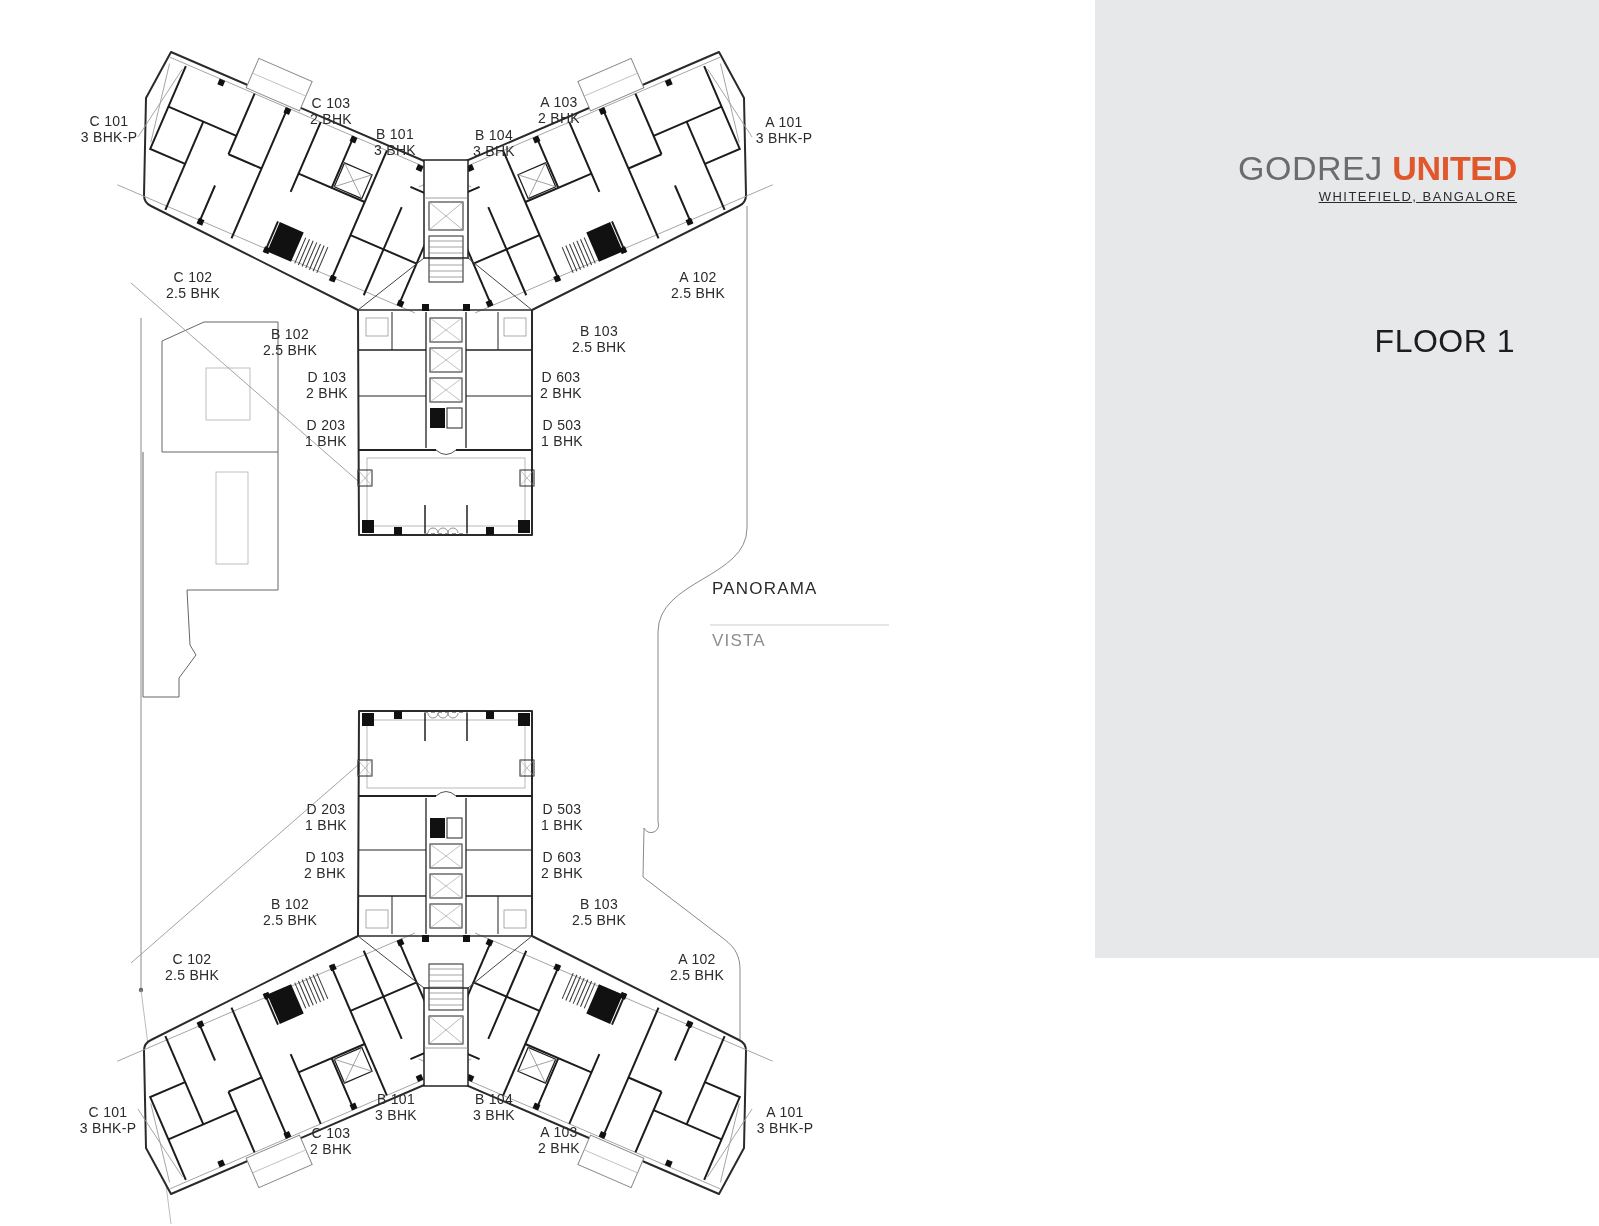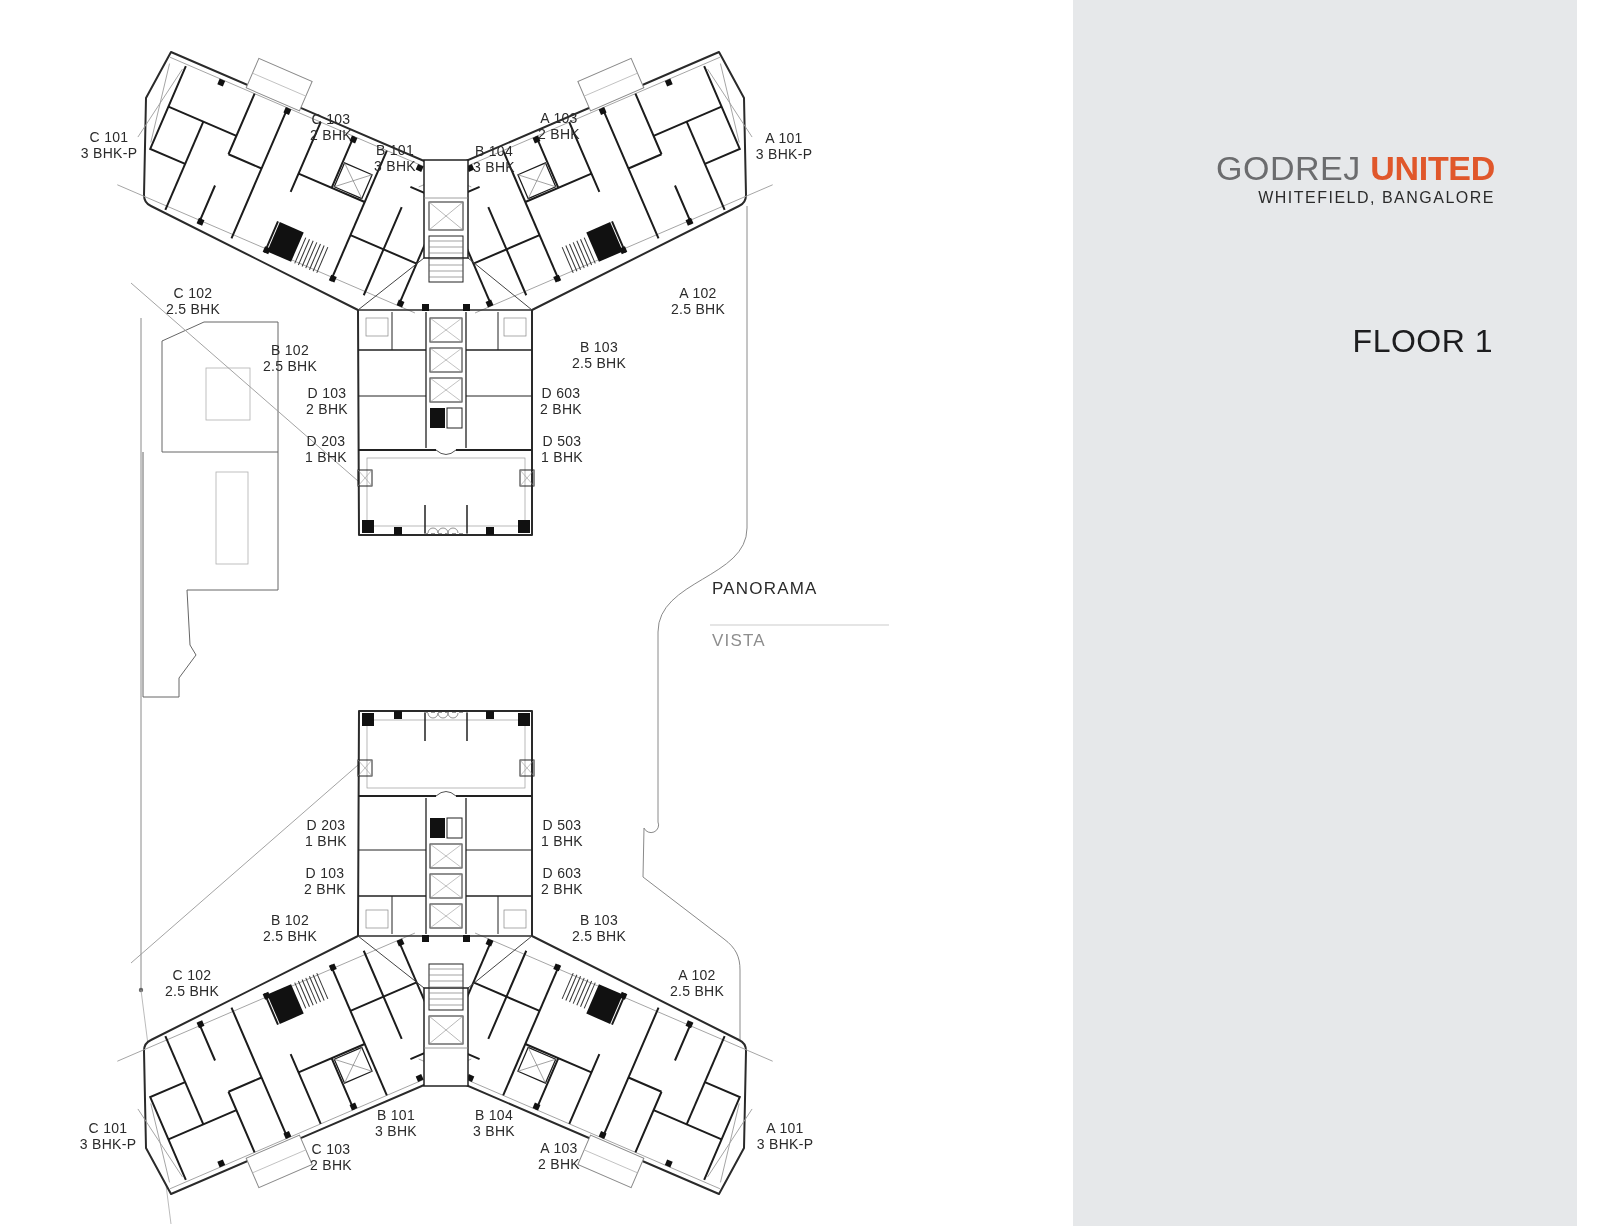--- a/index.html
+++ b/index.html
@@ -2,30 +2,30 @@
 <html><head>
 <meta charset="utf-8">
 <style>
   html,body{margin:0;padding:0;background:#ffffff;}
   body{position:relative;width:1599px;height:1226px;overflow:hidden;
        font-family:"Liberation Sans",sans-serif;}
   #plan-svg{position:absolute;left:0;top:0;}
   #labels-layer{position:absolute;left:0;top:0;width:1095px;height:1226px;}
   .unit-label{position:absolute;transform:translate(-50%,-50%);text-align:center;
        font:14px/15.5px "Liberation Sans",sans-serif;color:#2b2b2b;
-       white-space:nowrap;letter-spacing:.3px;margin-top:16px;}
+       white-space:nowrap;letter-spacing:.3px;}
   .tower-name{position:absolute;font:17px/20px "Liberation Sans",sans-serif;
        letter-spacing:1.2px;white-space:nowrap;}
-  .panel{position:absolute;left:1073px;top:0;width:504px;height:1226px;}
+  .panel{position:absolute;left:1095px;top:0;width:504px;height:958px;}
   .logo-line{position:absolute;top:151px;right:82px;font-size:34px;line-height:34px;
        white-space:nowrap;}
   .brand-primary{color:#6b6c6e;font-weight:400;letter-spacing:.5px;}
   .brand-secondary{font-weight:700;letter-spacing:-.3px;}
-  .location-line{position:absolute;top:189px;right:82px;font-size:16px;
-       letter-spacing:1.5px;color:#2b2b2b;white-space:nowrap;}
+  .location-line{position:absolute;top:189px;right:82px;font-size:13px;
+       letter-spacing:1.5px;color:#2b2b2b;white-space:nowrap;text-decoration:underline;}
   .floor-title{position:absolute;top:323px;right:84px;font-size:32px;font-weight:400;
        color:#1d1d1f;letter-spacing:.5px;white-space:nowrap;}
 </style>
 </head>
 <body>
 
 <svg id="plan-svg" width="1599" height="1226" viewBox="0 0 1599 1226">
   <defs>
 
     <g id="wingDetail">

